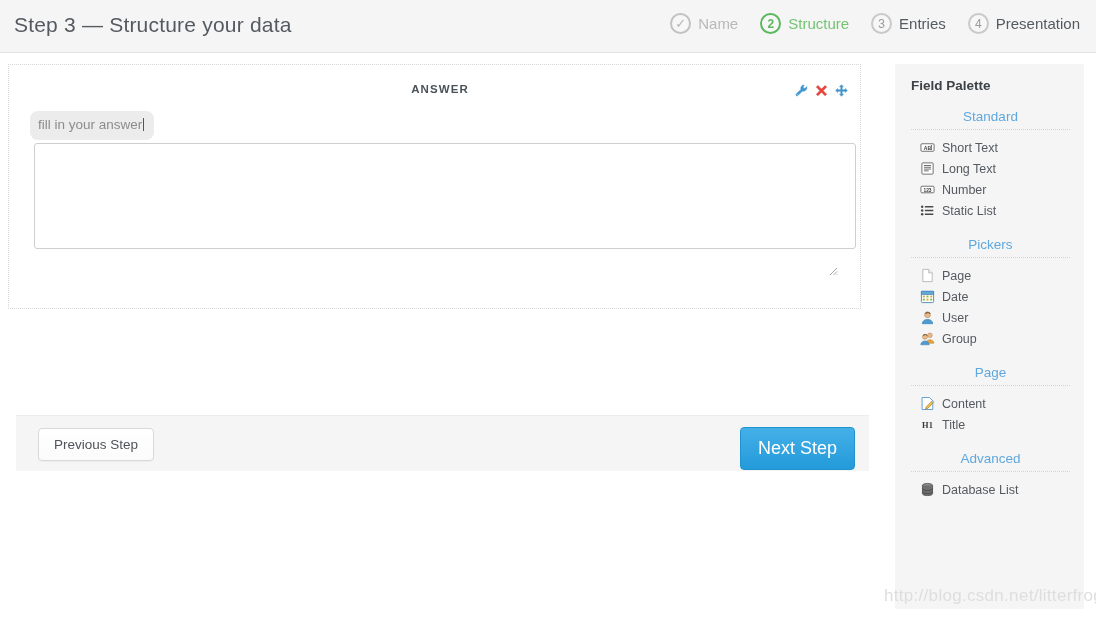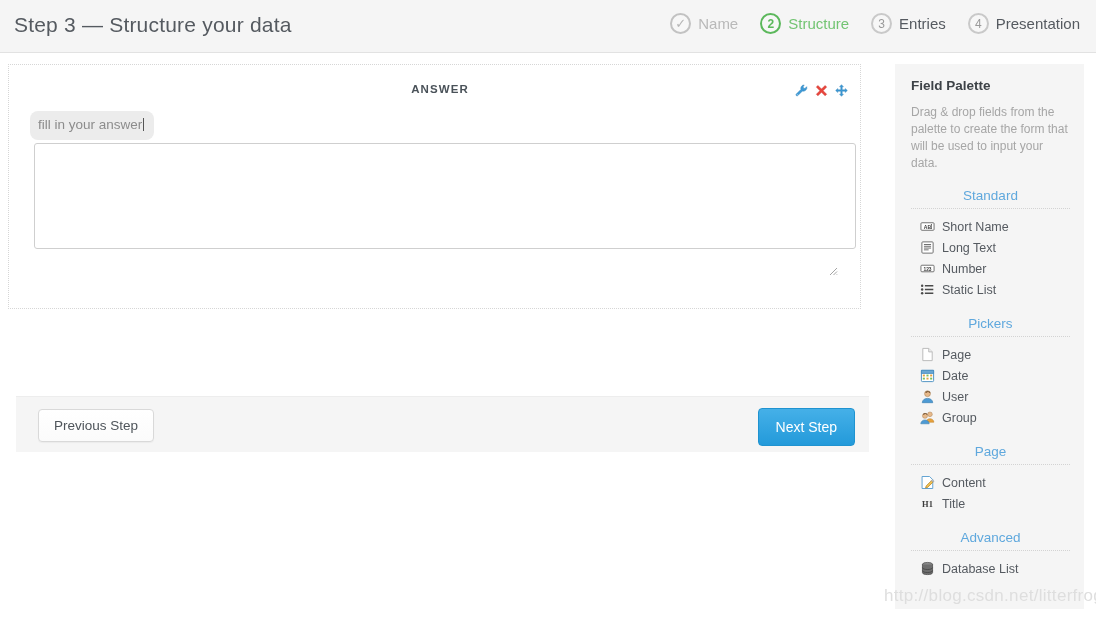--- a/index.html
+++ b/index.html
@@ -78,37 +78,37 @@
     border: 1px solid #cfcfcf; border-radius: 3px;
     background: #fff; resize: none; outline: none;
     font-family: "Liberation Sans", sans-serif; font-size: 13px;
   }
   .resize-grip {
     position: absolute; right: 22px; top: 200px;
     width: 11px; height: 11px; pointer-events: none;
   }
 
   .footer-bar {
-    position: absolute; left: 8px; top: 332px;
+    position: absolute; left: 8px; top: 351px;
     width: 853px; height: 56px;
     background: #f5f5f5; border-top: 1px solid #ededed;
   }
   .btn-prev {
     position: absolute; left: 22px; top: 12px;
     background: linear-gradient(#ffffff, #fbfbfb);
     border: 1px solid #d9d9d9; border-radius: 4px;
     padding: 8px 15px; font-size: 13.5px; color: #4e545a;
     cursor: pointer; font-family: "Liberation Sans", sans-serif;
     box-shadow: 0 1px 1px rgba(0,0,0,.04);
   }
   .btn-next {
     position: absolute; right: 14px; top: 11px;
     background: linear-gradient(#45b0e8, #239ada);
     border: 1px solid #1f93d0; border-radius: 4px;
-    padding: 10px 17px; font-size: 14px; color: #ffffff;
+    padding: 10px 17px; font-size: 18px; color: #ffffff;
     cursor: pointer; font-family: "Liberation Sans", sans-serif;
   }
 
   
   .palette {
     position: absolute; left: 895px; top: 64px;
     width: 189px; min-height: 545px;
     background: #f5f5f5;
     padding: 14px 14px 10px 16px;
   }
@@ -210,31 +210,30 @@
     <div class="footer-bar">
       <button class="btn-prev">Previous Step</button>
       <button class="btn-next">Next Step</button>
     </div>
 
   </div>
 
   <div class="palette">
 
     <div class="palette-title">Field Palette</div>
-    <div class="palette-desc">Drag &amp; drop fields from the palette to create the form that will be used to input your data.</div>
 
     <div class="group-head">Standard</div>
 
     <div class="palette-item">
       <svg class="pi-icon" viewBox="0 0 16 16">
         <rect x="1" y="4" width="14" height="8" rx="1" fill="#fff" stroke="#6b6b6b" stroke-width="1"></rect>
         <text x="8" y="10.4" font-size="5.4" text-anchor="middle" fill="#3a3a3a" font-family="Liberation Sans, sans-serif" font-weight="bold">AB</text>
         <path d="M12.2 5.9v4.2M11.6 5.9h1.2M11.6 10.1h1.2" stroke="#3a3a3a" stroke-width=".7"></path>
       </svg>
-      <span class="label">Short Name</span>
+      <span class="label">Short Text</span>
     </div>
 
     <div class="palette-item">
       <svg class="pi-icon" viewBox="0 0 16 16">
         <rect x="2" y="2" width="12" height="12" rx="1" fill="#fff" stroke="#6b6b6b" stroke-width="1"></rect>
         <path d="M4.2 4.8h7.6M4.2 6.7h7.6M4.2 8.6h7.6M4.2 10.5h5" stroke="#555" stroke-width=".9"></path>
       </svg>
       <span class="label">Long Text</span>
     </div>
 

